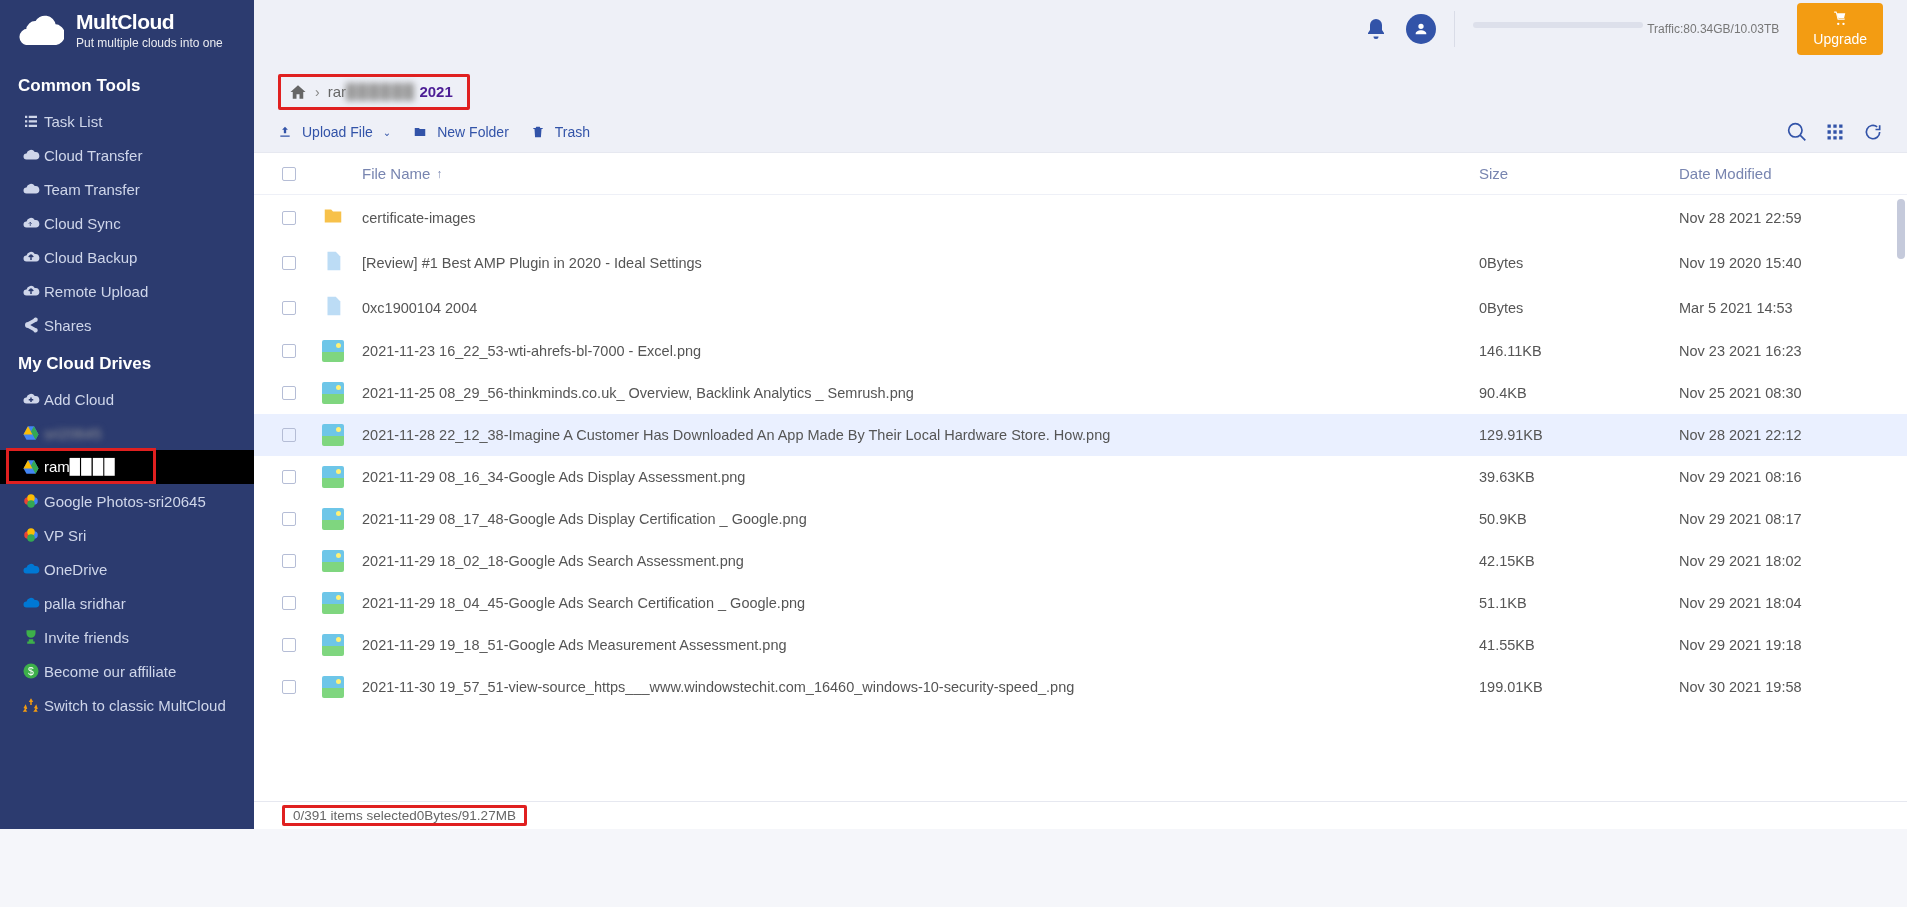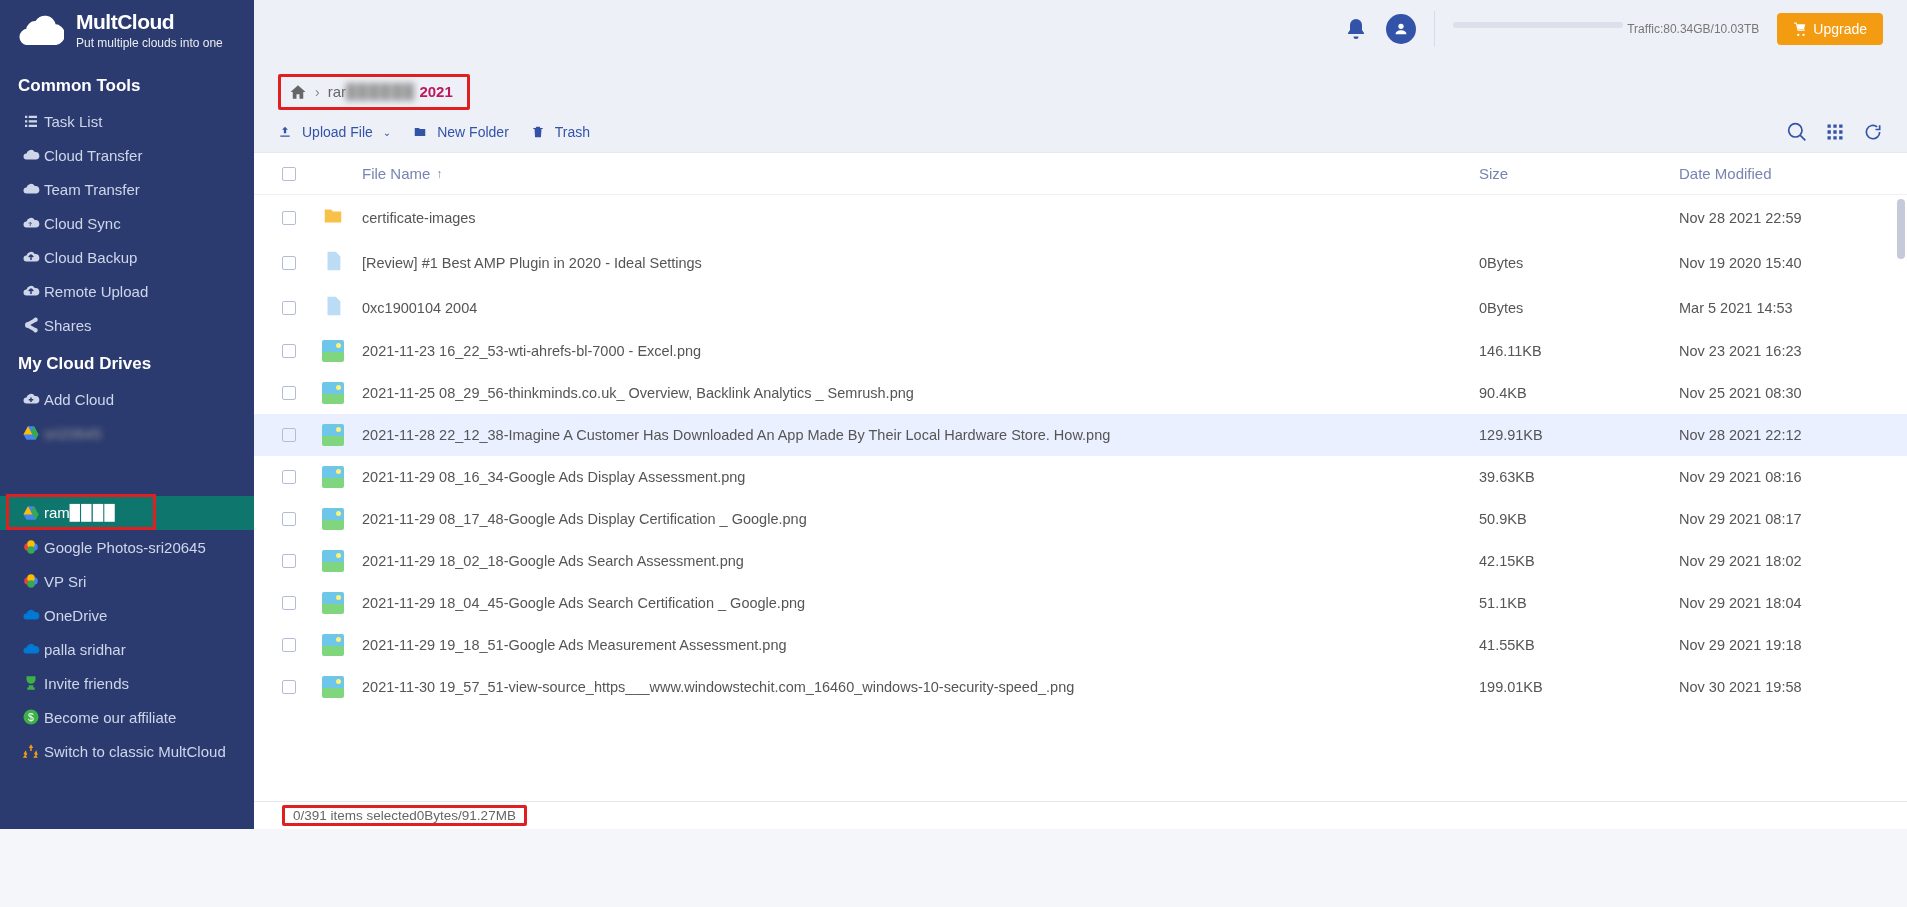--- a/index.html
+++ b/index.html
@@ -8,46 +8,46 @@
 
 
 .sidebar { width: 254px; background: #2c3b6f; color: #fff; flex-shrink: 0; overflow-y: auto; }
 .logo-row { display: flex; align-items: center; padding: 10px 18px 14px; gap: 12px; }
 .logo-icon { width: 46px; height: 32px; position: relative; }
 .logo-cloud { fill: #fff; }
 .logo-text { font-size: 21px; font-weight: 700; letter-spacing: -0.5px; }
 .logo-sub { font-size: 12px; opacity: .9; margin-top: 2px; }
 .section-title { padding: 12px 18px 8px; font-size: 17px; font-weight: 600; }
 .nav-item { display: flex; align-items: center; gap: 4px; padding: 8px 22px; color: #cfd6ea; font-size: 15px; cursor: pointer; }
-.nav-item.active { background: #0f766e; margin-top: 46px; }
+.nav-item.active { background: #000000; }
 .nav-icon { width: 18px; height: 18px; flex-shrink: 0; display:flex; align-items:center; justify-content:center; }
 .nav-icon svg { width: 18px; height: 18px; fill: #cfd6ea; }
 .nav-item.active .nav-icon svg, .nav-item.active { color: #fff; }
 .redbox { border: 3px solid #e02020; border-radius: 2px; }
 
 
 .main { flex: 1; display: flex; flex-direction: column; background: #eef0f7; min-width: 0; }
 .topbar { height: 58px; display: flex; align-items: center; justify-content: flex-end; padding: 0 24px; gap: 18px; }
 .top-icon { width: 24px; height: 24px; color: #3253a8; cursor: pointer; }
 .top-icon svg { width: 24px; height: 24px; fill: #3253a8; }
 .avatar { width: 30px; height: 30px; border-radius: 50%; background: #3253a8; display:flex; align-items:center; justify-content:center; }
 .avatar svg { width:16px; height:16px; fill:#fff; }
 .traffic-block { display:flex; flex-direction:row; align-items:flex-start; gap:4px; }
 .traffic-bar { width: 170px; height: 6px; background: #dde0eb; border-radius: 3px; }
 .traffic-text { font-size: 12px; color: #777; }
-.upgrade-btn { background: #f39c12; color: #fff; border: none; padding: 8px 16px; border-radius: 4px; font-size: 14px; cursor: pointer; display:flex; align-items:center; gap:6px; }
+.upgrade-btn { background: #f39c12; color: #fff; border: none; padding: 8px 16px; border-radius: 4px; font-size: 14px; cursor: pointer; display:flex; align-items:center; gap:6px;flex-direction:column; }
 .upgrade-btn svg { width:14px; height:14px; fill:#fff; }
 
 .crumb-wrap { padding: 16px 24px 6px; }
 .crumb-box { display:inline-flex; align-items:center; gap:8px; padding:6px 14px 6px 8px; }
 .crumb-box .home { width:18px; height:18px; }
 .crumb-box .home svg { width:18px; height:18px; fill:#666; }
 .crumb-sep { color:#888; }
 .crumb-text { color:#666; font-size:15px; }
-.crumb-bold { font-weight:700; color:#be185d; }
+.crumb-bold { font-weight:700; color:#4c1d95; }
 
 .toolbar { display:flex; align-items:center; padding: 6px 24px 10px; gap: 22px; }
 .tool-link { color:#3253a8; font-size:14px; display:flex; align-items:center; gap:10px; cursor:pointer; }
 .tool-link svg { width:14px; height:14px; fill:#3253a8; }
 .toolbar-right { margin-left:auto; display:flex; gap:18px; }
 .tb-icon { width:20px; height:20px; cursor:pointer; }
 .tb-icon svg { width:20px; height:20px; fill:#3253a8; }
 
 .file-panel { flex:1; background:#fff; margin: 0 0 0 0; border-top: 1px solid #e6e8f0; display:flex; flex-direction:column; min-height:0; position:relative; }
 .table-head { display:flex; align-items:center; padding: 12px 28px; color:#7885b0; font-size:15px; border-bottom:1px solid #eef0f7; }

